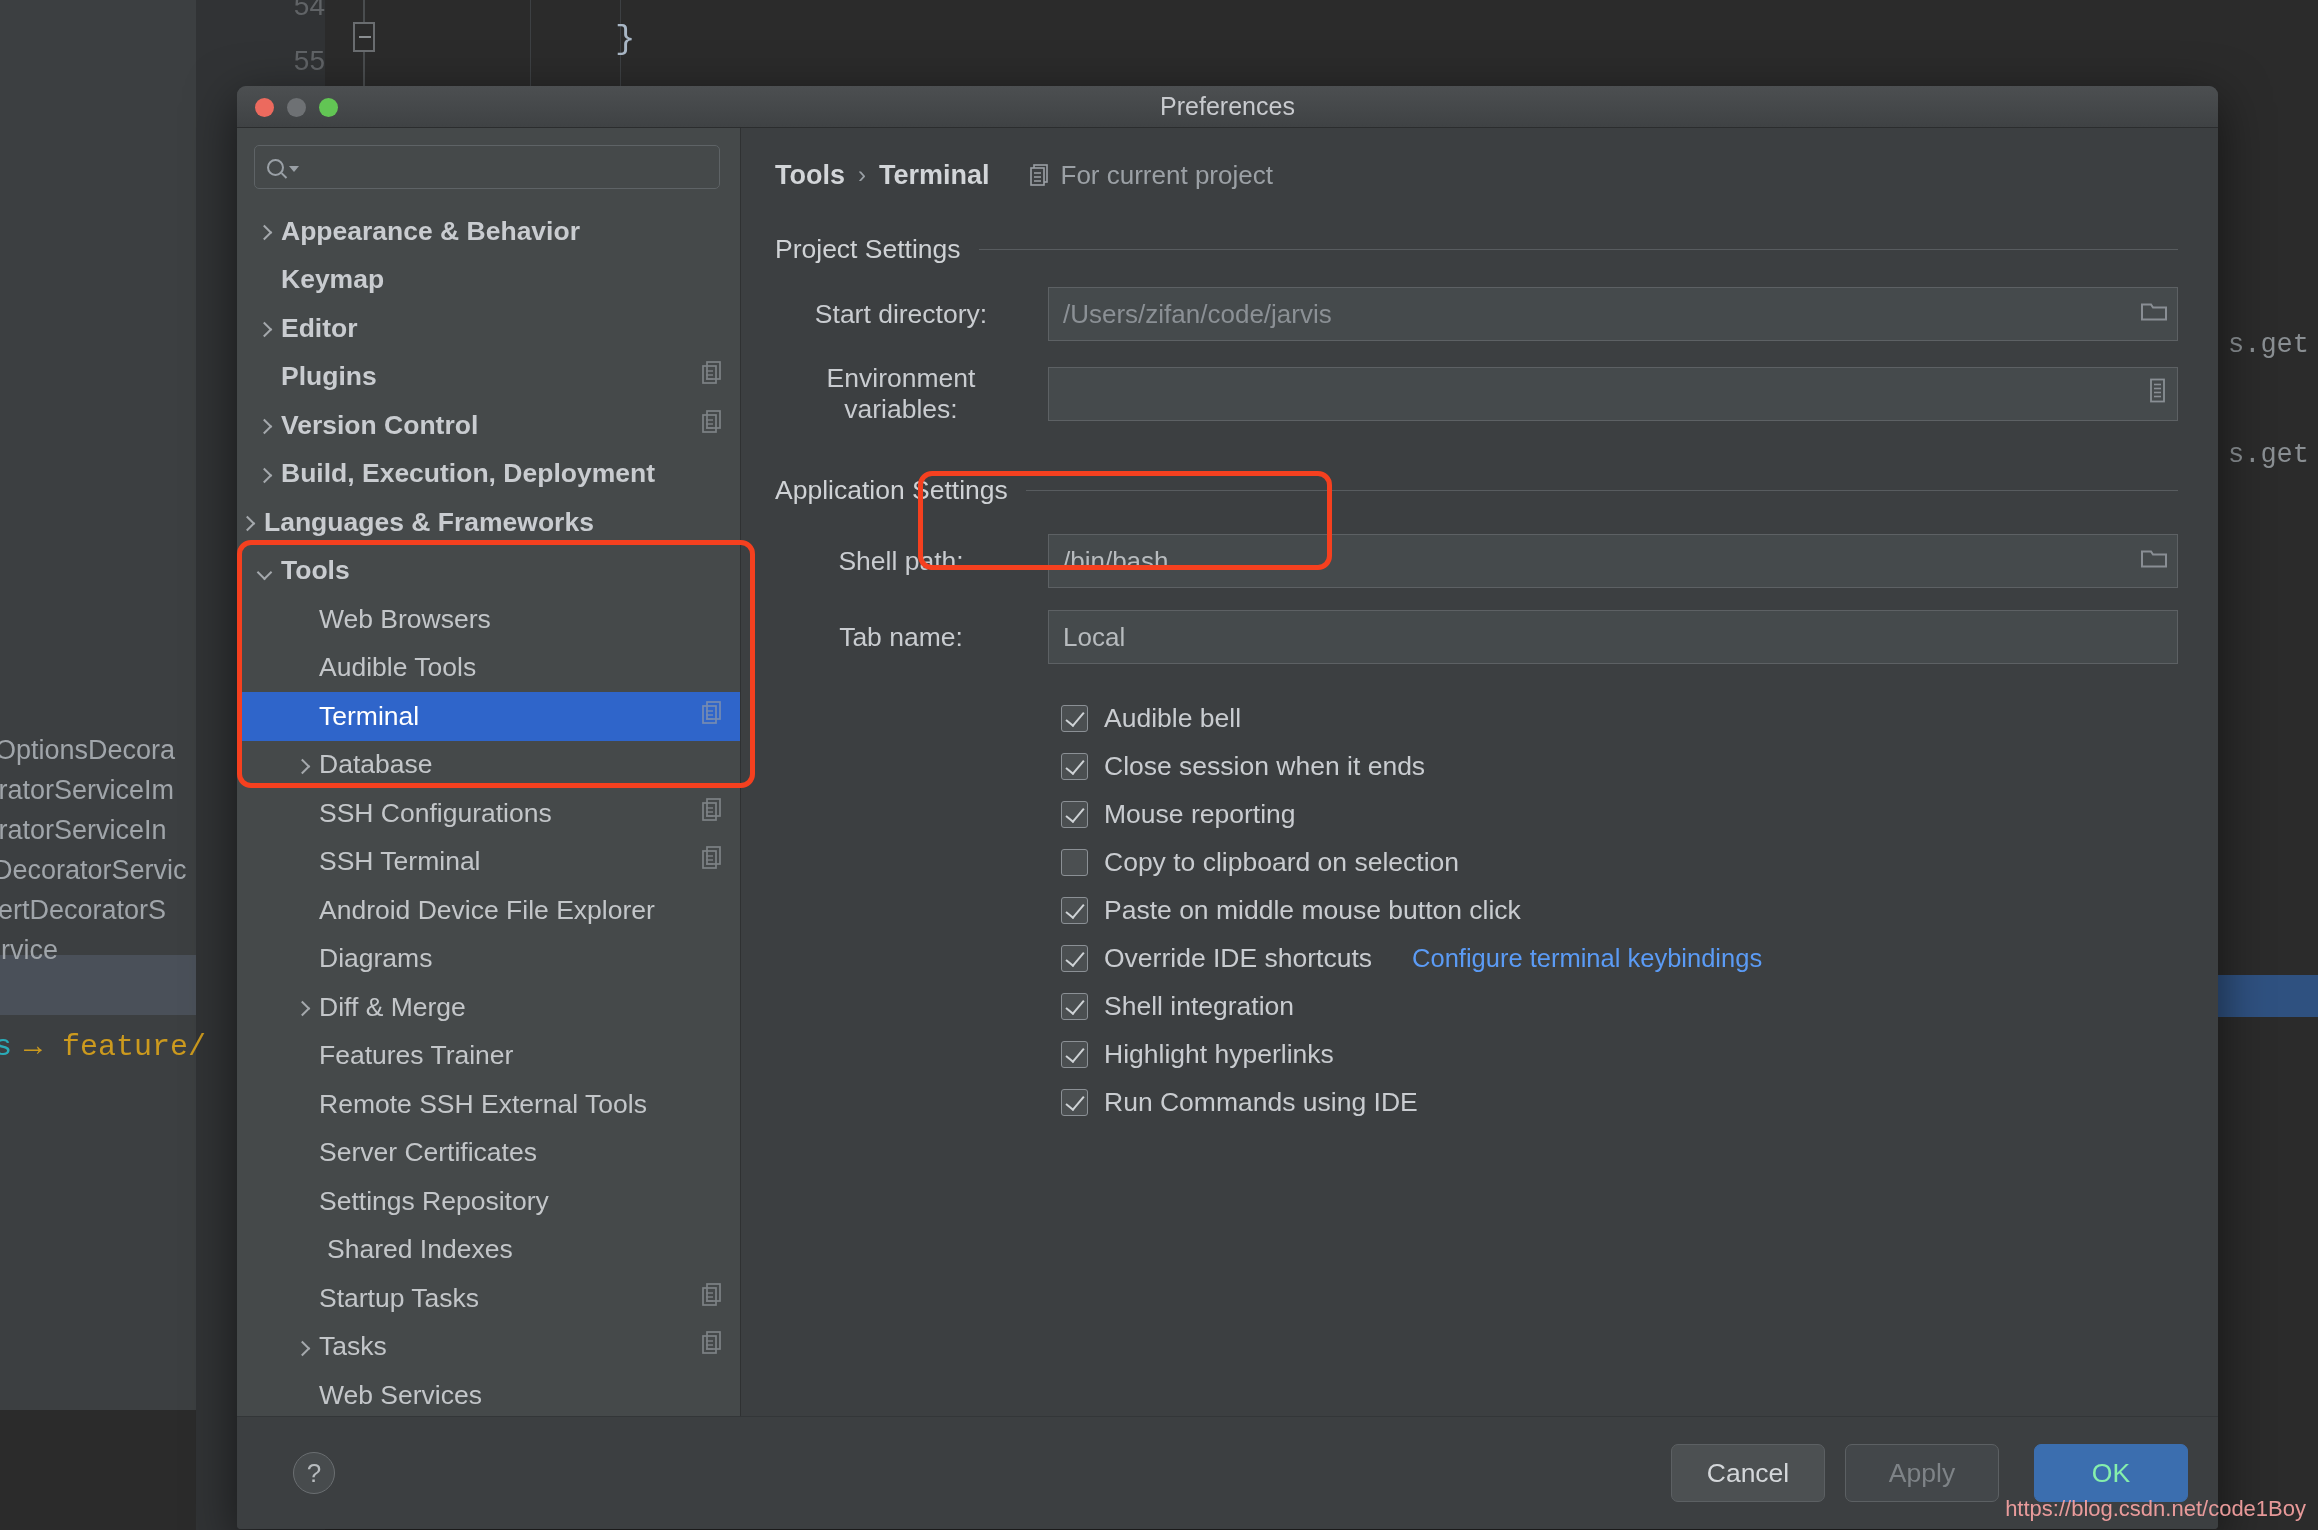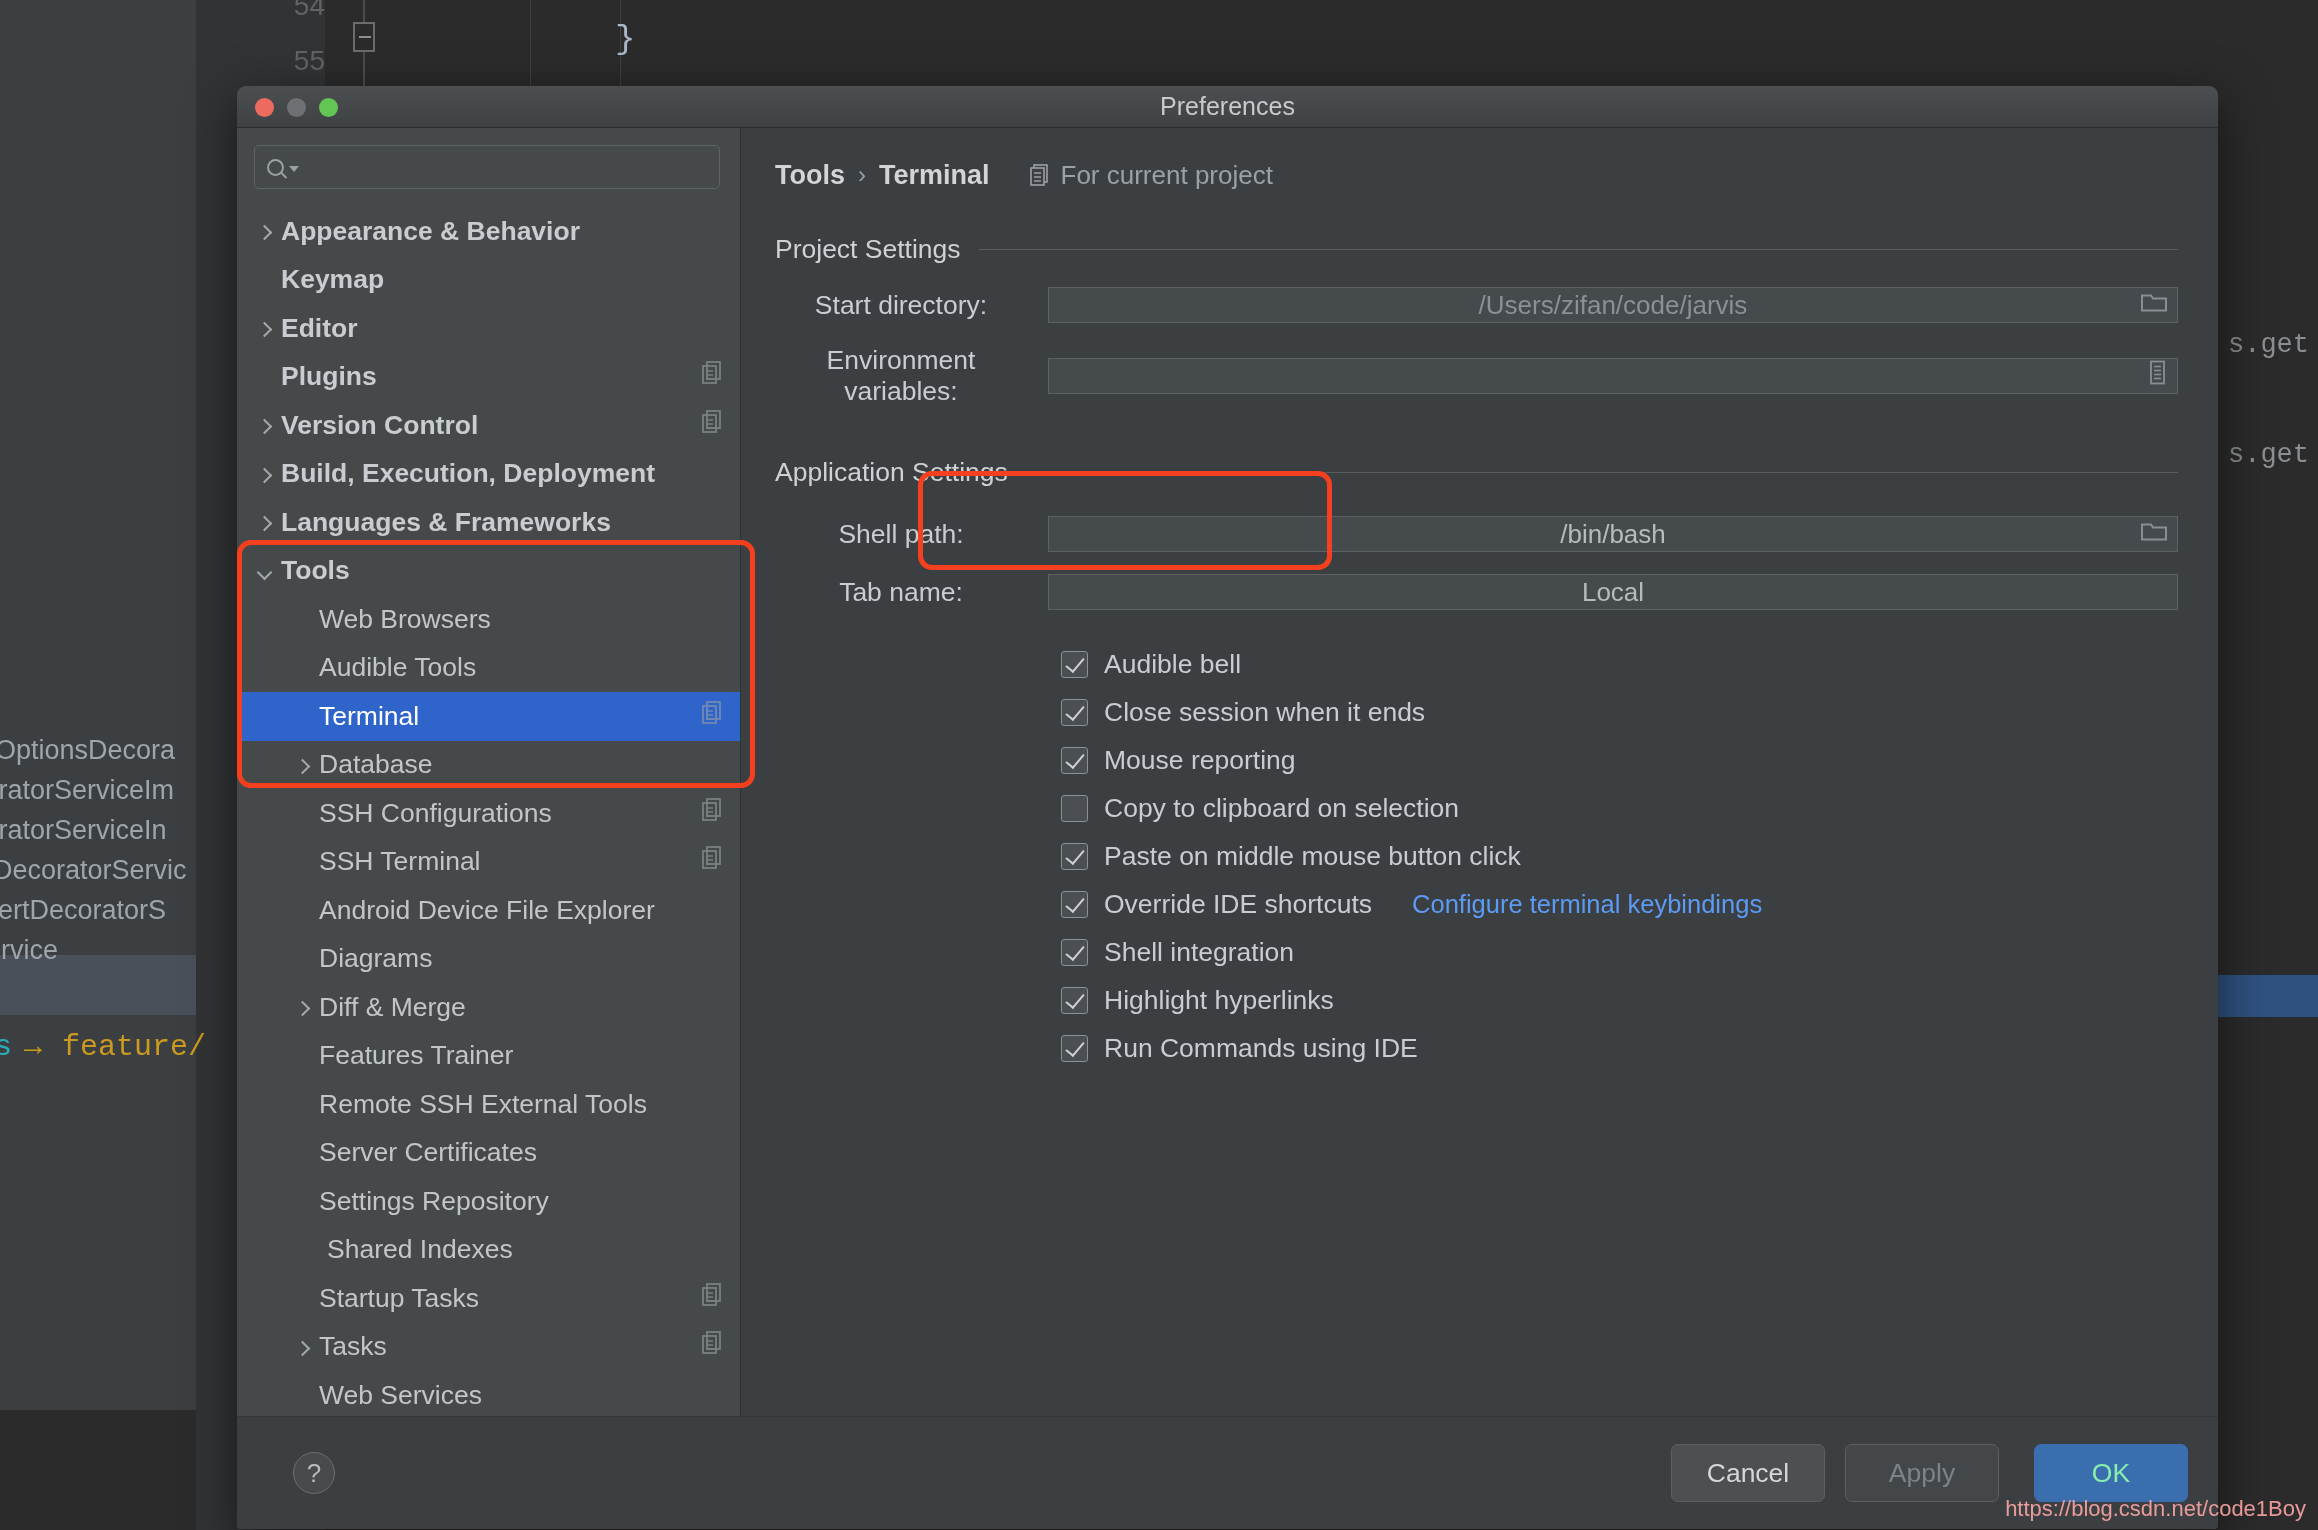--- a/index.html
+++ b/index.html
@@ -144,23 +144,23 @@
   }
   .section-title { color: #cfd2d5; font-size: 26.5px; white-space: nowrap; }
   .section-rule { flex: 1; height: 1px; background: #585c5f; }
 
   .field-row { display: flex; align-items: center; margin-top: 22px; }
   .field-label {
     color: #c9ccd0; font-size: 26.5px; text-align: center;
     width: 273px; flex: none; padding-right: 21px;
   }
   .field-input {
-    flex: 1; height: 36px; background: #454a4c;
+    flex: 1; height: 54px; background: #454a4c;
     border: 1px solid #5d6164; display: flex; align-items: center;
-    padding: 0 14px; color: #b7bbbe; font-size: 26px; position: relative; justify-content: center;
+    padding: 0 14px; color: #b7bbbe; font-size: 26px; position: relative;
   }
   .field-input.placeholder { color: #8b9095; }
   .field-btn {
     position: absolute; right: 9px; top: 50%; transform: translateY(-50%);
     opacity: 0.8;
   }
 
   .checks { margin-top: 30px; padding-left: 286px; }
   .check-row { display: flex; align-items: center; height: 48px; gap: 16px; }
   .cbox {
@@ -321,21 +321,21 @@
   <rect x="3" y="6" width="13" height="17" fill="none" stroke="#9ba0a5" stroke-width="1.7"></rect>
   <line x1="6" y1="11" x2="13" y2="11" stroke="#9ba0a5" stroke-width="1.4"></line>
   <line x1="6" y1="15" x2="13" y2="15" stroke="#9ba0a5" stroke-width="1.4"></line>
   <line x1="6" y1="19" x2="13" y2="19" stroke="#9ba0a5" stroke-width="1.4"></line>
 </svg></span>
           </div>
           <div class="tree-row bold" style="padding-left: 22px;">
             <span class="arrow"><span class="chev right"></span></span>
             <span class="tree-label">Build, Execution, Deployment</span>
           </div>
-          <div class="tree-row bold" style="padding-left: 14px; margin-left: 8px;">
+          <div class="tree-row bold" style="padding-left: 5px;">
             <span class="arrow"><span class="chev right"></span></span>
             <span class="tree-label">Languages &amp; Frameworks</span>
           </div>
           <div class="tree-row bold" style="padding-left: 22px;">
             <span class="arrow"><span class="chev down"></span></span>
             <span class="tree-label">Tools</span>
           </div>
           <div class="tree-row" style="padding-left: 60px;">
             <span class="arrow"></span>
             <span class="tree-label">Web Browsers</span>

